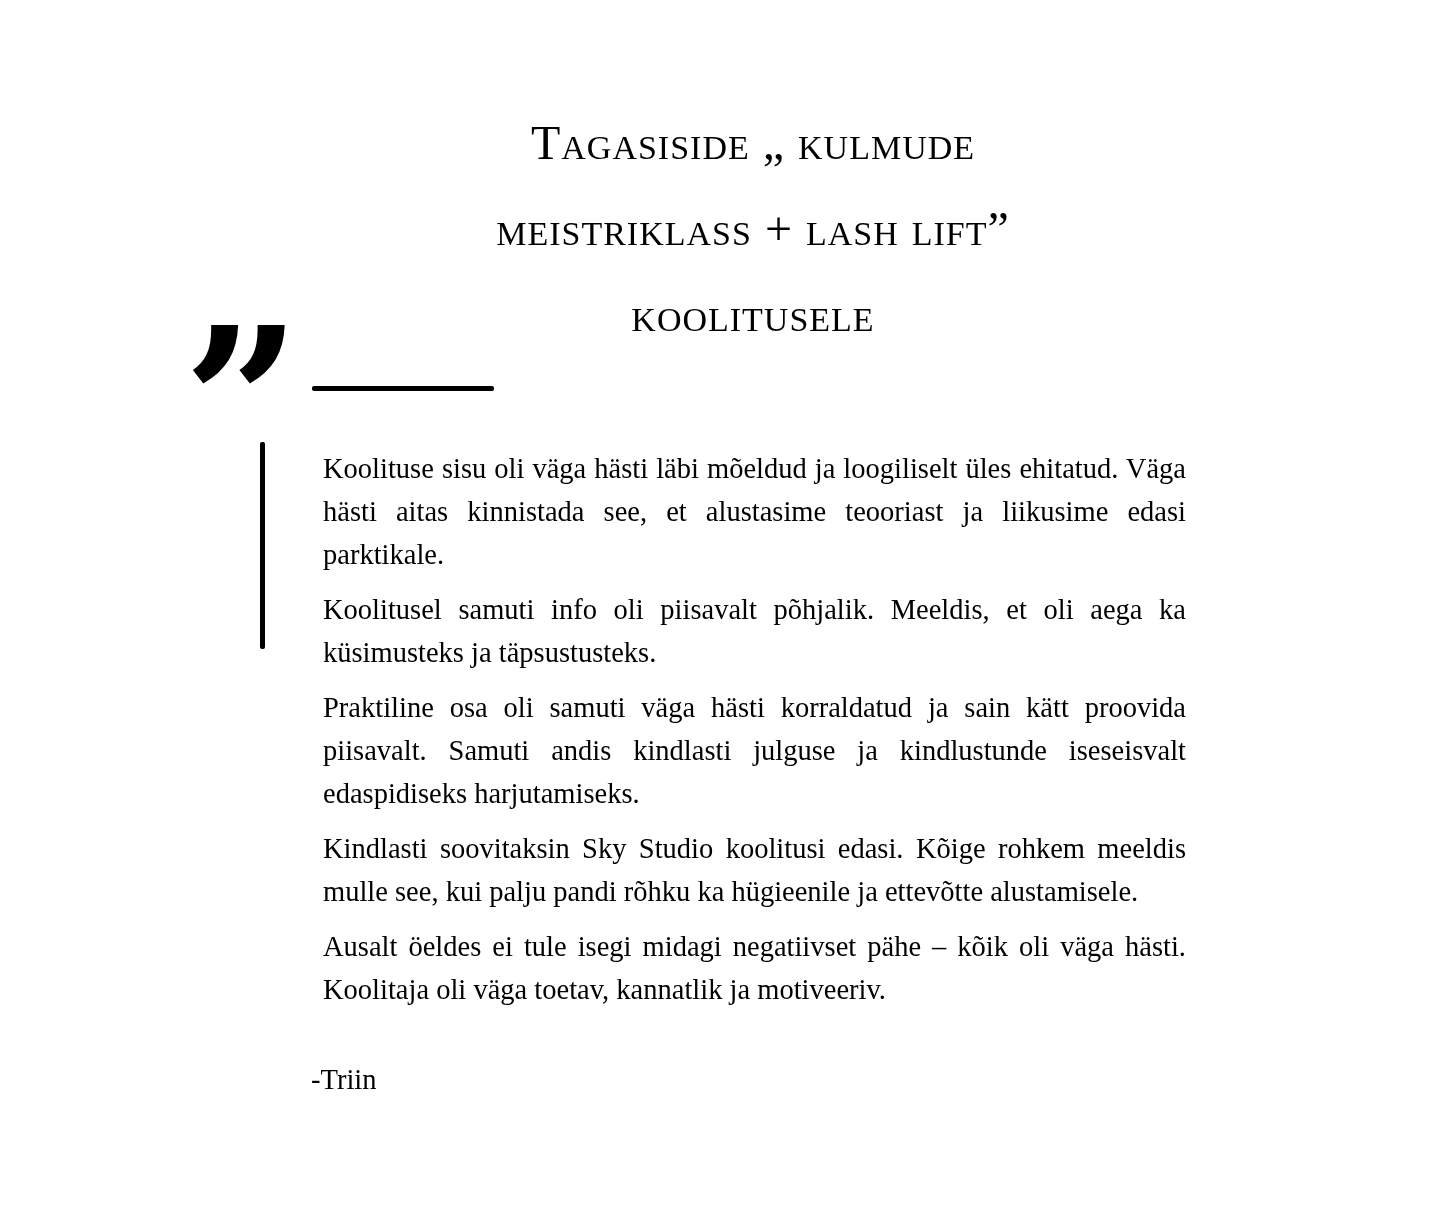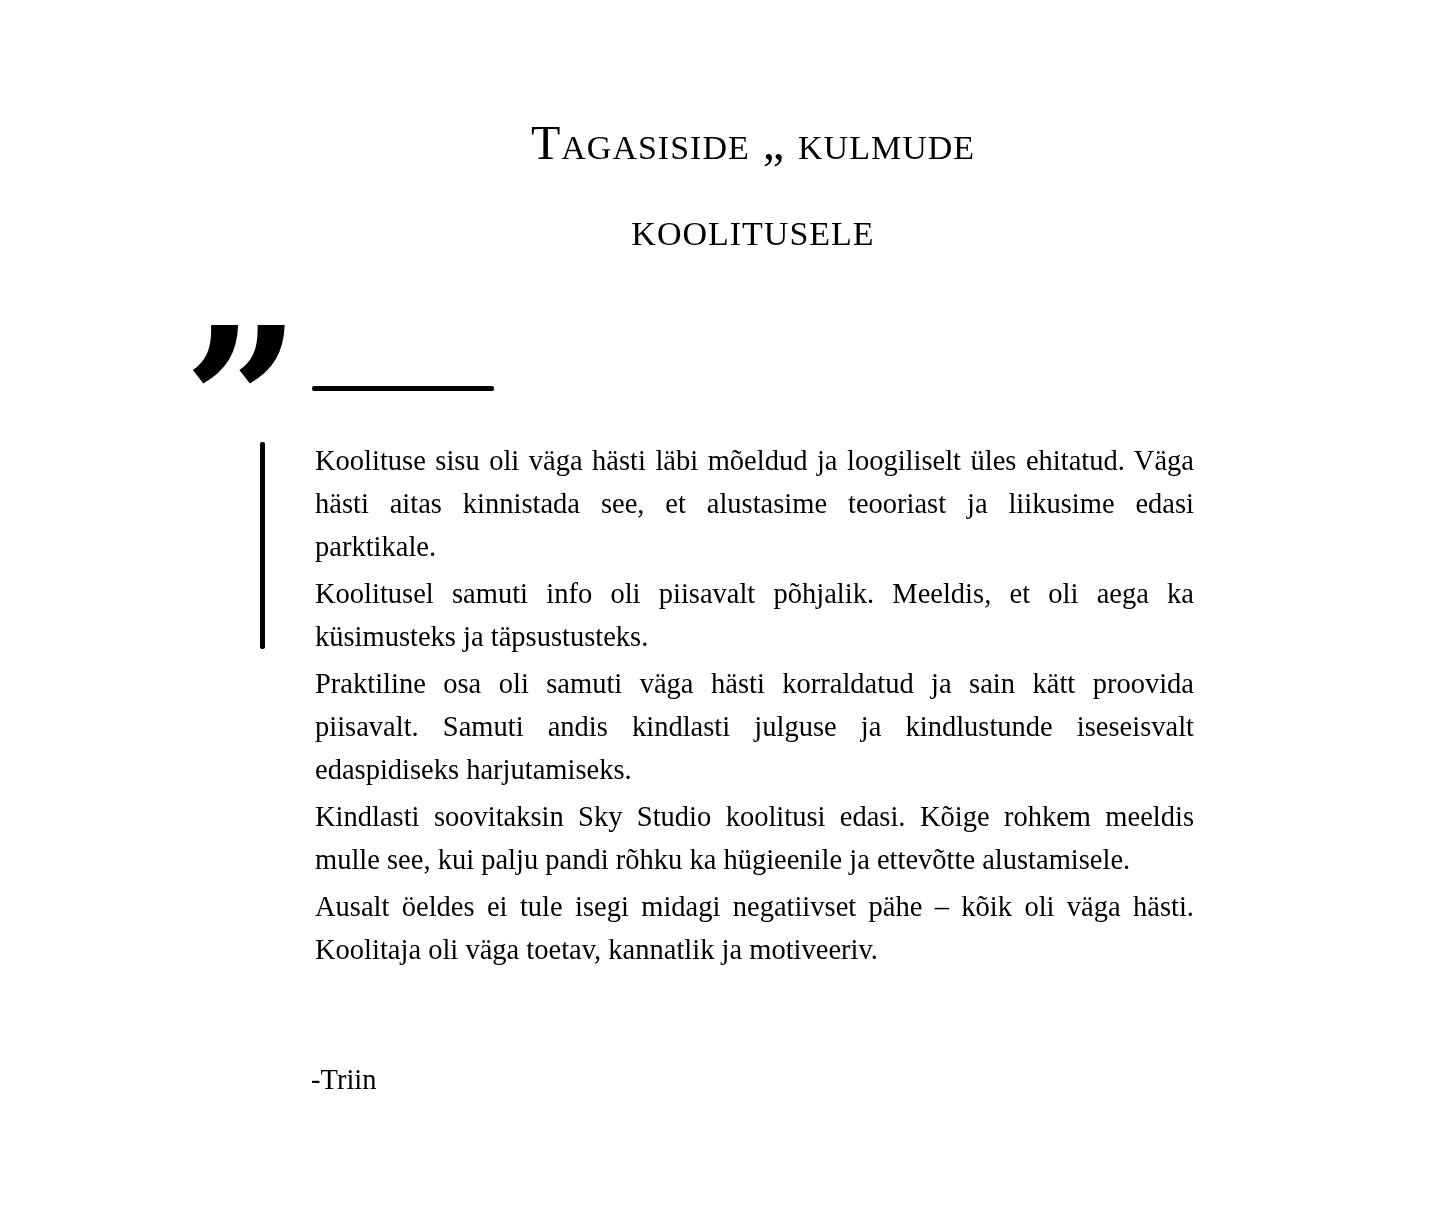--- a/index.html
+++ b/index.html
@@ -22,31 +22,32 @@
     }
     .v-bar {
       position: absolute; left: 260px; top: 442px; width: 5px; height: 207px;
       background: #000; border-radius: 2px;
     }
     .body {
       position: absolute; left: 311px; top: 435px; width: 887px;
       font-family: "Liberation Serif", serif; font-size: 28.5px; line-height: 43px;
       text-align: justify;
     }
-    .body p { margin: 4px; text-align-last: left; }
+    .body p { margin: 12px; text-align-last: left; }
     .sig {
       position: absolute; left: 311px; top: 1058px;
       font-family: "Liberation Serif", serif; font-size: 28.5px; line-height: 43px;
     }
   </style>
 </head>
 <body>
 
 <h1 class="title">
   <span class="line">Tagasiside „ kulmude</span>
+  <span class="line">meistriklass + lash lift”</span>
   <span class="line">koolitusele</span>
 </h1>
 
 <div class="quote-mark">”</div>
 <div class="hr-line"></div>
 <div class="v-bar"></div>
 
 <div class="body">
   <p>Koolituse sisu oli väga hästi läbi mõeldud ja loogiliselt üles ehitatud. Väga hästi aitas kinnistada see, et alustasime teooriast ja liikusime edasi parktikale.</p>
   <p>Koolitusel samuti info oli piisavalt põhjalik. Meeldis, et oli aega ka küsimusteks ja täpsustusteks.</p>

